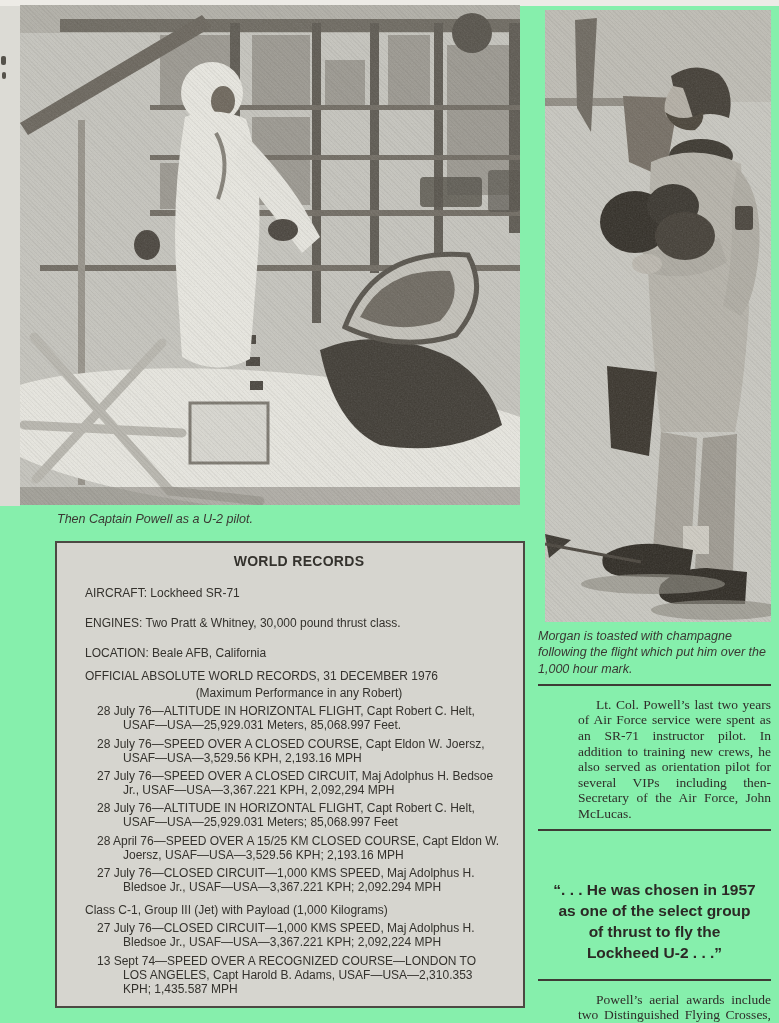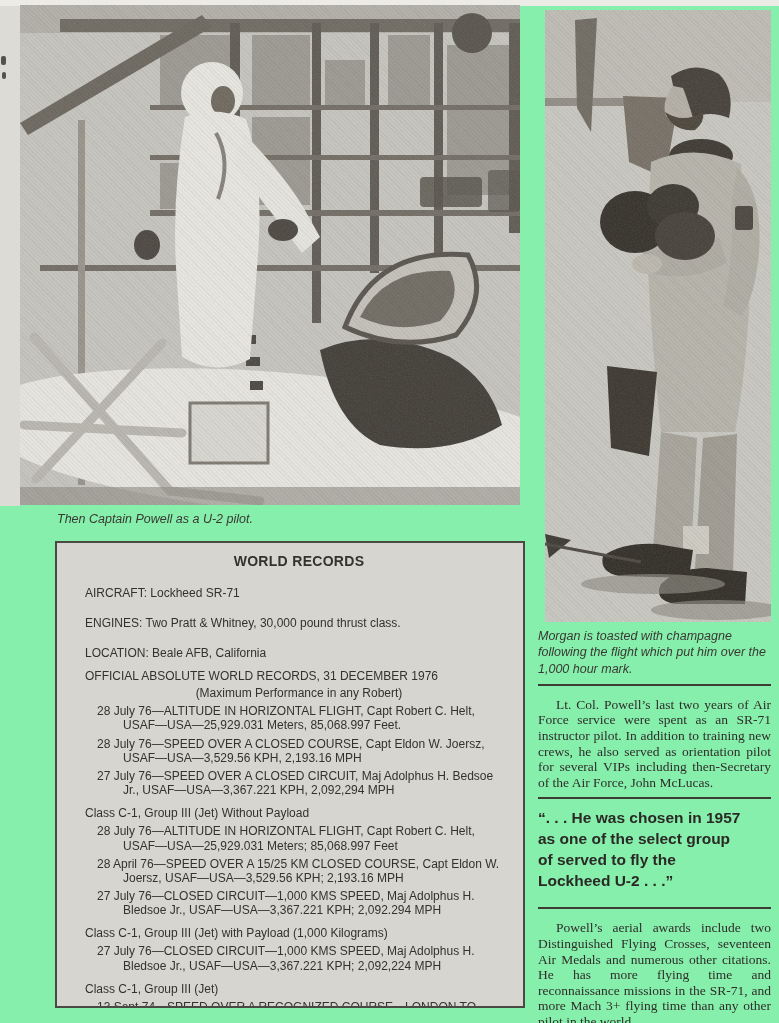--- a/index.html
+++ b/index.html
@@ -30,23 +30,23 @@
   .records .sec-head{font-weight:normal;margin:9px 0 3px;}
   .records .sec-sub{text-align:center;margin:0 0 3px;}
   .records .entry{padding-left:26px;text-indent:-26px;margin:4px 12px;}
 
   .right-col{position:absolute;left:538px;top:628px;width:233px;}
   .caption-right{width:228px;}
   .rule{border:none;border-top:2px solid #3e3b36;margin:7px 0 0;}
   .body-text{font-family:"Liberation Serif",serif;font-size:13.5px;line-height:15.6px;
     text-align:justify;color:#2f2d29;}
   .para{margin:10px 0 0;text-indent:18px;}
-  .para.first-after-rule{margin-top:11px;}
-  .pullquote{padding:8px 0 9px;text-align:left;font-weight:bold;
-    font-size:15.5px;line-height:21px;color:#2b2925;}
+  .para.first-after-rule{margin-top:11px;margin-left:40px;}
+  .pullquote{padding:8px 0 9px;text-align:center;font-weight:bold;
+    font-size:15.5px;line-height:21px;color:#2b2925;margin-top:40px;}
 </style>
 </head>
 <body>
 
 <div class="page">
   <div class="top-strip"></div>
   <div class="left-margin"></div>
   <div class="artifact a1"></div>
   <div class="artifact a2"></div>
 
@@ -173,40 +173,38 @@
     <div class="meta">AIRCRAFT:  Lockheed SR-71</div>
     <div class="meta">ENGINES: Two Pratt &amp; Whitney, 30,000 pound thrust class.</div>
     <div class="meta">LOCATION:  Beale AFB, California</div>
 
     <div class="sec-head">OFFICIAL ABSOLUTE WORLD RECORDS, 31 DECEMBER 1976</div>
     <div class="sec-sub">(Maximum Performance in any Robert)</div>
     <div class="entry">28 July 76—ALTITUDE IN HORIZONTAL FLIGHT, Capt Robert C. Helt, USAF—USA—25,929.031 Meters, 85,068.997 Feet.</div>
     <div class="entry">28 July 76—SPEED OVER A CLOSED COURSE, Capt Eldon W. Joersz, USAF—USA—3,529.56 KPH, 2,193.16 MPH</div>
     <div class="entry">27 July 76—SPEED OVER A CLOSED CIRCUIT, Maj Adolphus H. Bedsoe Jr., USAF—USA—3,367.221 KPH, 2,092,294 MPH</div>
 
-    <div class="sec-head">Class C-1, Group III (Jet) Without Payload</div>
     <div class="entry">28 July 76—ALTITUDE IN HORIZONTAL FLIGHT, Capt Robert C. Helt, USAF—USA—25,929.031 Meters; 85,068.997 Feet</div>
     <div class="entry">28 April 76—SPEED OVER A 15/25 KM CLOSED COURSE, Capt Eldon W. Joersz, USAF—USA—3,529.56 KPH; 2,193.16 MPH</div>
     <div class="entry">27 July 76—CLOSED CIRCUIT—1,000 KMS SPEED, Maj Adolphus H. Bledsoe Jr., USAF—USA—3,367.221 KPH; 2,092.294 MPH</div>
 
     <div class="sec-head">Class C-1, Group III (Jet) with Payload (1,000 Kilograms)</div>
     <div class="entry">27 July 76—CLOSED CIRCUIT—1,000 KMS SPEED, Maj Adolphus H. Bledsoe Jr., USAF—USA—3,367.221 KPH; 2,092,224 MPH</div>
 
-    <div class="sec-head">Class C-1, Group III (Jet)</div>
     <div class="entry">13 Sept 74—SPEED OVER A RECOGNIZED COURSE—LONDON TO LOS ANGELES, Capt Harold B. Adams, USAF—USA—2,310.353 KPH; 1,435.587 MPH</div>
   </div>
 
   <div class="right-col">
     <div class="caption caption-right">Morgan is toasted with champagne following the flight which put him over the 1,000 hour mark.</div>
     <hr class="rule">
     <p class="body-text para first-after-rule">Lt. Col. Powell’s last two years of Air Force service were spent as an SR-71 instructor pilot. In addition to training new crews, he also served as orientation pilot for several VIPs including then-Secretary of the Air Force, John McLucas.</p>
     <hr class="rule">
     <div class="pullquote">
       <div>“. . . He was chosen in 1957</div>
       <div>as one of the select group</div>
-      <div>of served to fly the</div>
+      <div>of thrust to fly the</div>
       <div>Lockheed U-2 . . .”</div>
     </div>
     <hr class="rule">
     <p class="body-text para first-after-rule">Powell’s aerial awards include two Distinguished Flying Crosses, seventeen Air Medals and numerous other citations. He has more flying time and reconnaissance missions in the SR-71, and more Mach 3+ flying time than any other pilot in the world.</p>
 
   </div>
 </div>
 
 </body></html>

